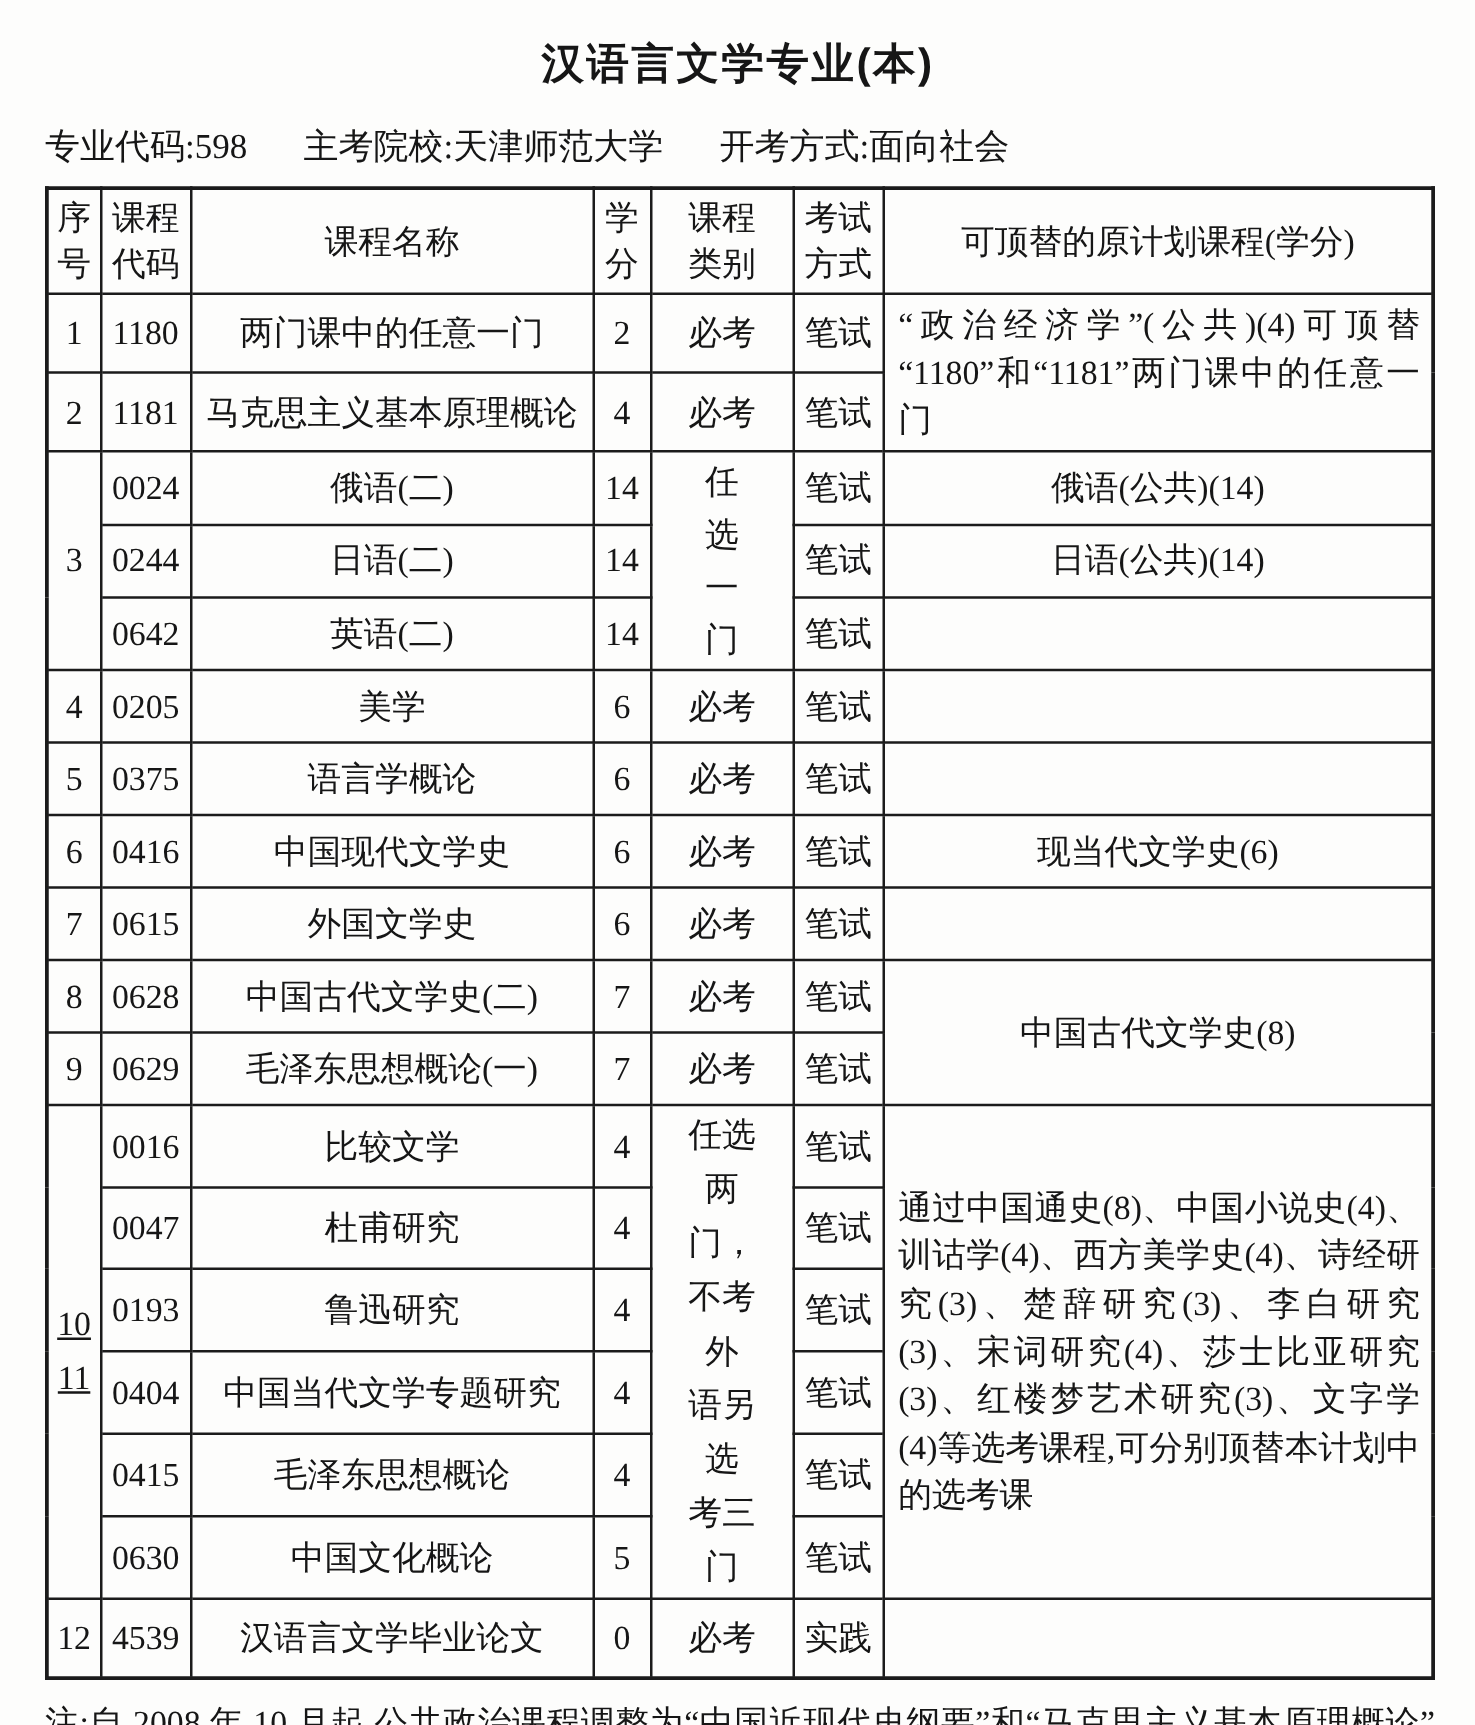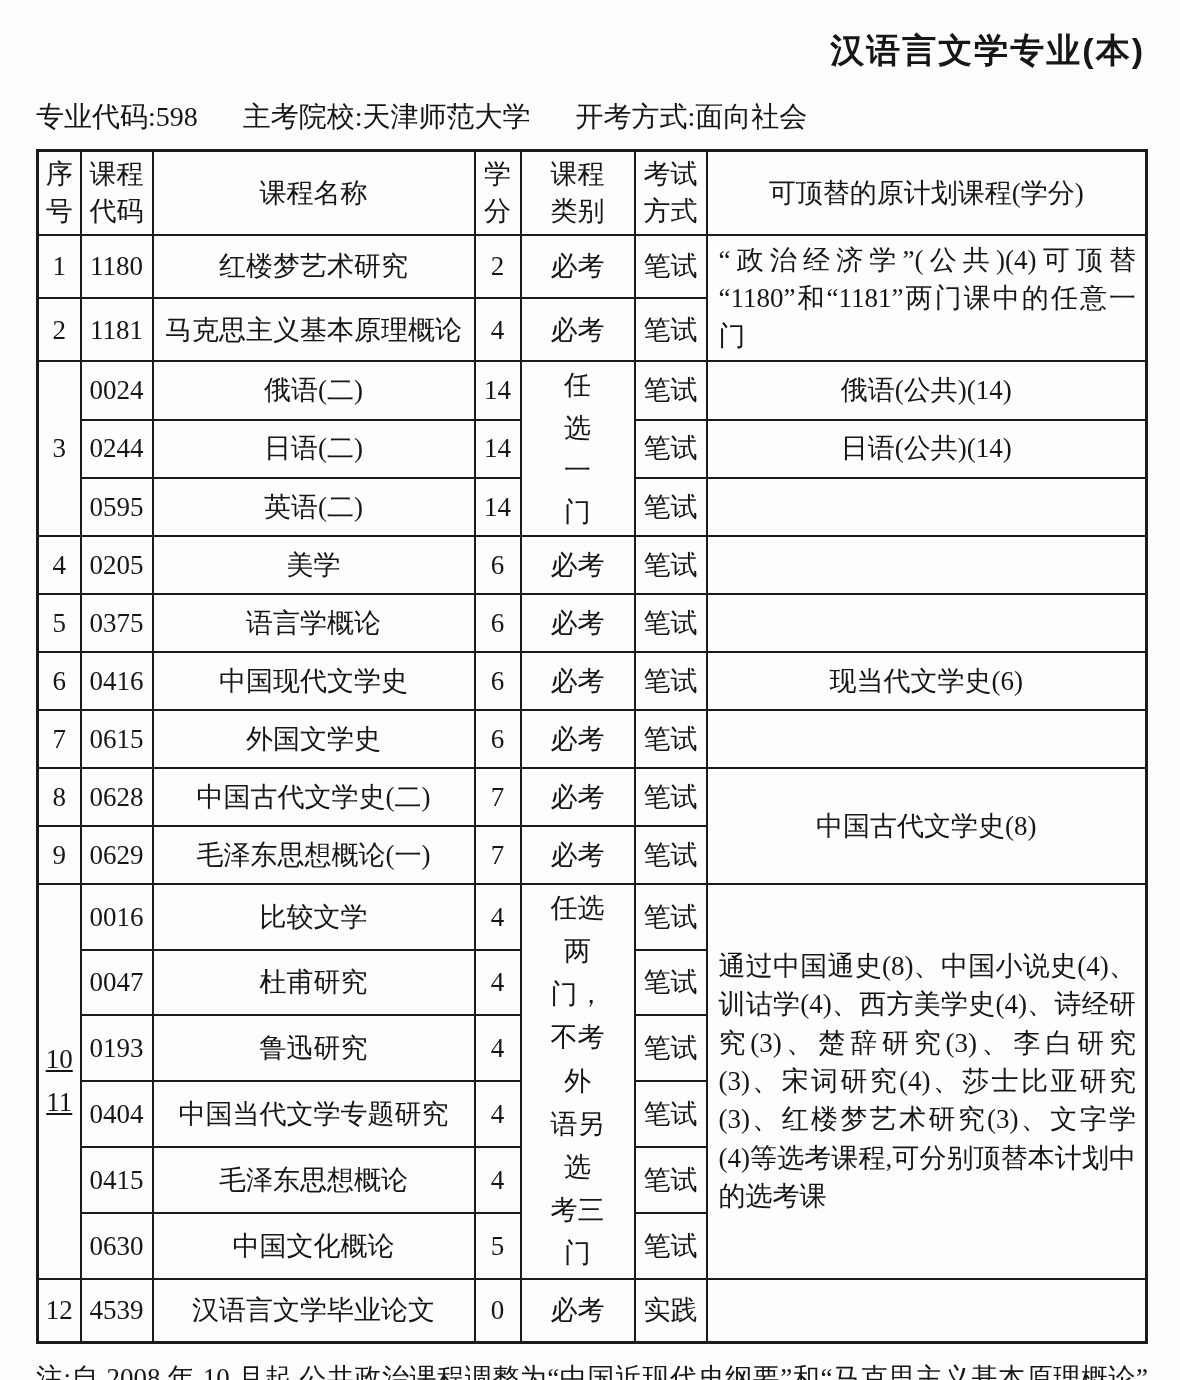--- a/index.html
+++ b/index.html
@@ -5,21 +5,21 @@
   html,body{margin:0;padding:0;}
   body{
     width:1180px;height:1380px;
     background:#fdfdfc;
     color:#161616;
     font-family:"Liberation Serif","DejaVu Serif",serif;
     overflow:hidden;
   }
   .page{box-sizing:border-box;padding:12px 35px 0 36px;}
   .doc-title{
-    text-align:right;
+    text-align:center;
     font-size:34px;
     font-weight:bold;
     font-family:"Liberation Sans","DejaVu Sans",sans-serif;
     letter-spacing:2px;
     margin:16px 0 24px 0;
   }
   .meta-line{
     font-size:28px;
     margin:0 0 13px 0;
     white-space:nowrap;
@@ -104,21 +104,21 @@
         <th>课程
 类别</th>
         <th>考试
 方式</th>
         <th>可顶替的原计划课程(学分)</th>
       </tr>
 
       <tr class="std">
         <td>1</td>
         <td>1180</td>
-        <td>红楼梦艺术研究</td>
+        <td>两门课中的任意一门</td>
         <td>2</td>
         <td>必考</td>
         <td>笔试</td>
         <td class="rep-left" rowspan="2">“政治经济学”(公共)(4)可顶替“1180”和“1181”两门课中的任意一门</td>
       </tr>
       <tr class="std">
         <td>2</td>
         <td>1181</td>
         <td>马克思主义基本原理概论</td>
         <td>4</td>
@@ -139,21 +139,21 @@
         <td>俄语(公共)(14)</td>
       </tr>
       <tr class="grp3">
         <td>0244</td>
         <td>日语(二)</td>
         <td>14</td>
         <td>笔试</td>
         <td>日语(公共)(14)</td>
       </tr>
       <tr class="grp3">
-        <td>0595</td>
+        <td>0642</td>
         <td>英语(二)</td>
         <td>14</td>
         <td>笔试</td>
         <td></td>
       </tr>
 
       <tr class="std">
         <td>4</td>
         <td>0205</td>
         <td>美学</td>

